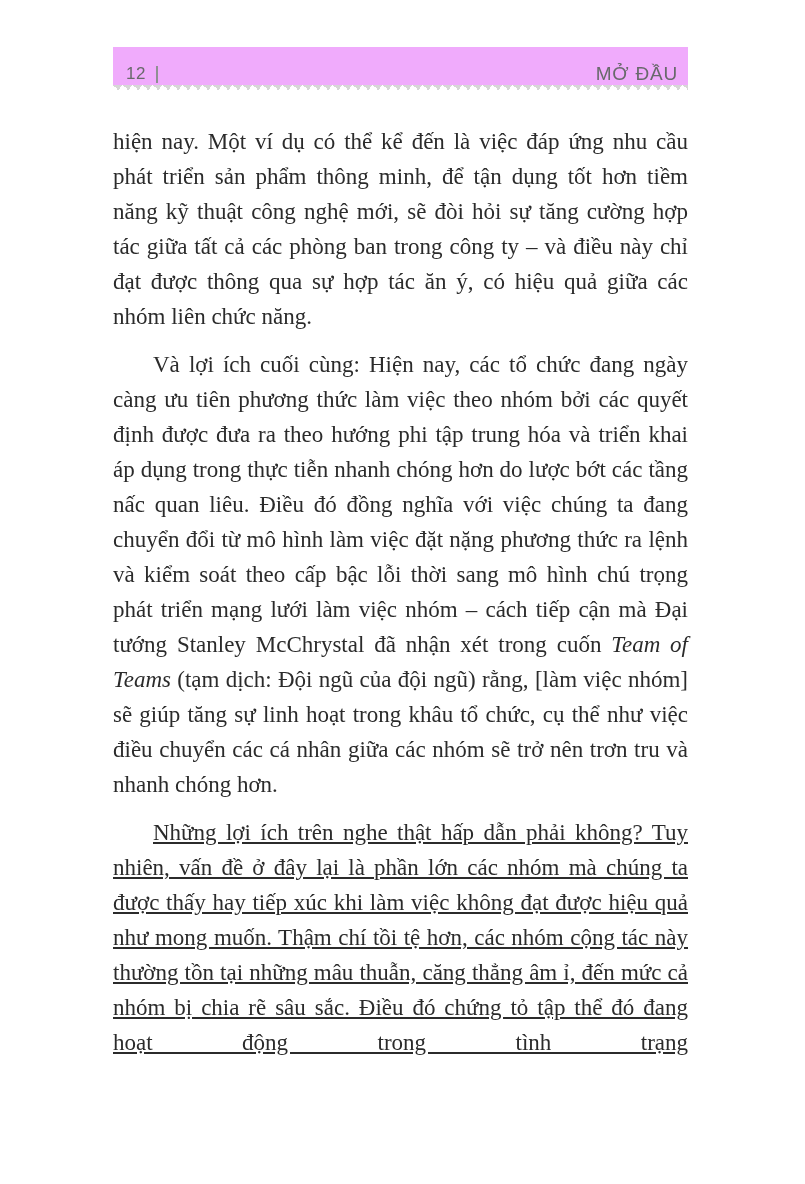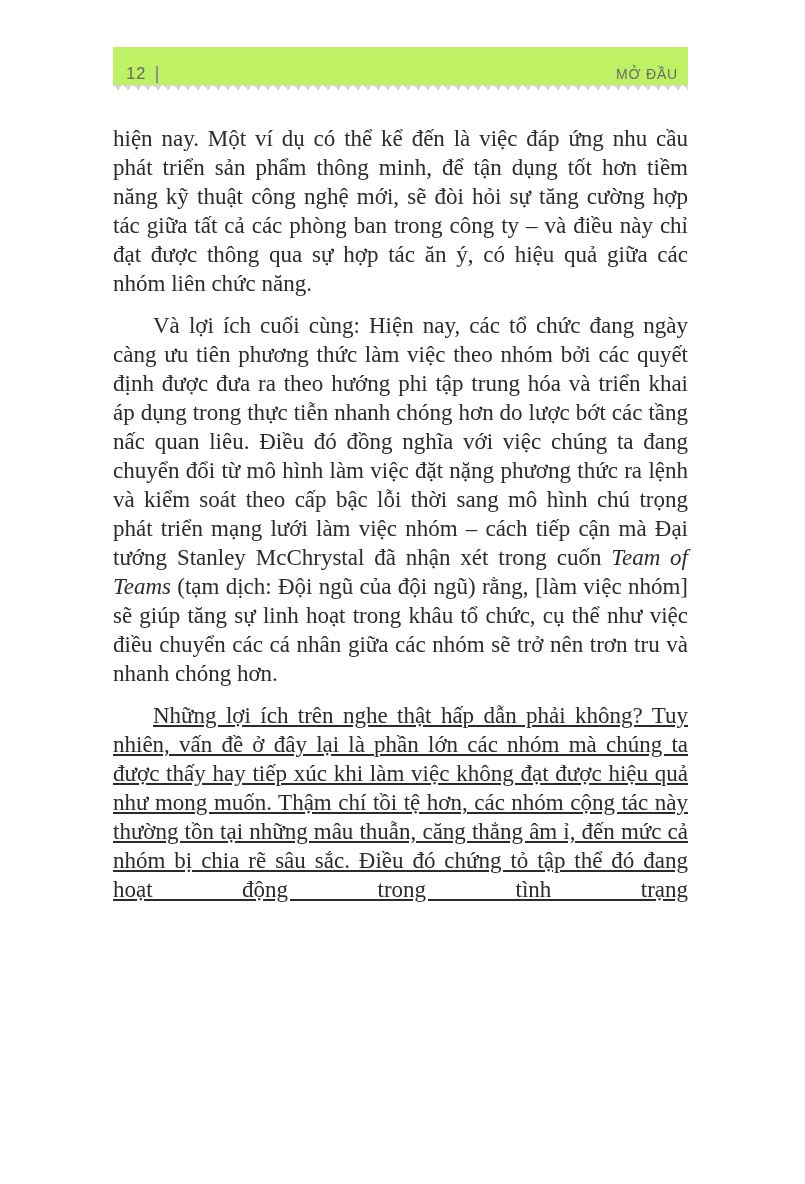--- a/index.html
+++ b/index.html
@@ -14,21 +14,21 @@
     background: #ffffff;
     overflow: hidden;
   }
   
   .running-header {
     position: absolute;
     left: 113px;
     top: 47px;
     width: 575px;
     height: 38px;
-    background: #bef264;
+    background: #f0abfc;
     display: flex;
     align-items: center;
     box-sizing: border-box;
     padding: 16px 10px 0 13px;
     font-family: "Liberation Sans", "DejaVu Sans", sans-serif;
     color: #68696b;
   }
   
   .running-header::after {
     content: "";
@@ -44,32 +44,32 @@
     letter-spacing: 0.5px;
   }
   .header-divider {
     width: 2px;
     height: 17px;
     background: #8f9092;
     margin-left: 10px;
   }
   .running-title {
     margin-left: auto;
-    font-size: 14px;
+    font-size: 19px;
     letter-spacing: 0.8px;
   }
   
   .page-body {
     position: absolute;
     left: 113px;
     top: 124px;
     width: 575px;
     font-family: "Liberation Serif", "DejaVu Serif", serif;
     font-size: 23px;
-    line-height: 29px;
+    line-height: 35px;
     color: #2b2b2b;
     text-align: justify;
   }
   .para {
     margin: 0 0 13px 0;
   }
   .para.indented {
     text-indent: 40px;
   }
   .para.fill-last {

